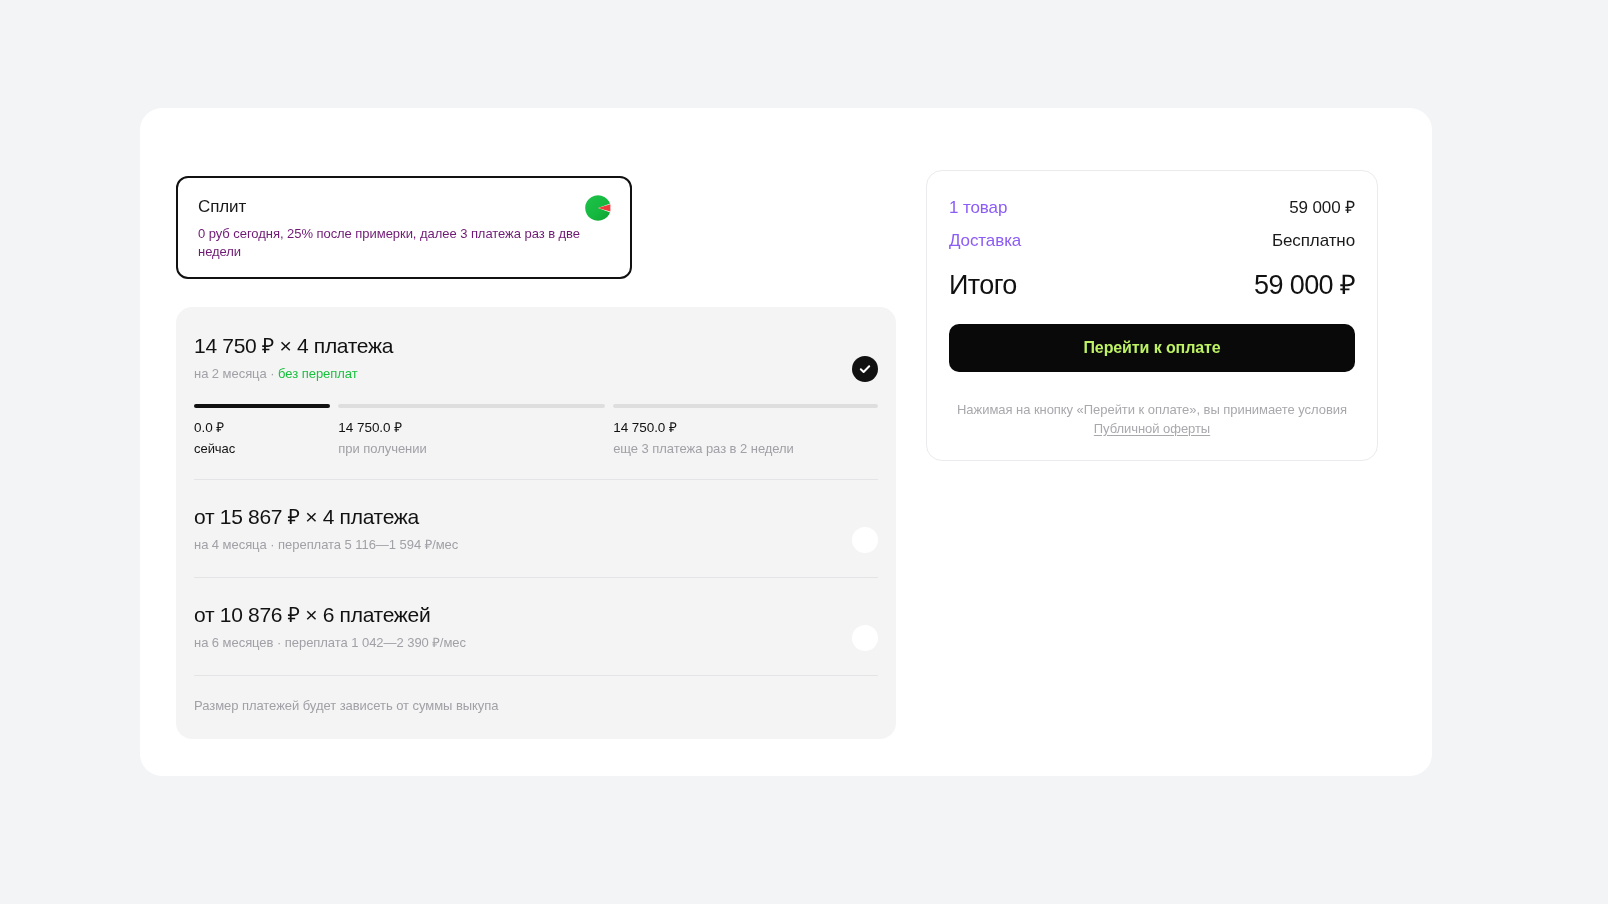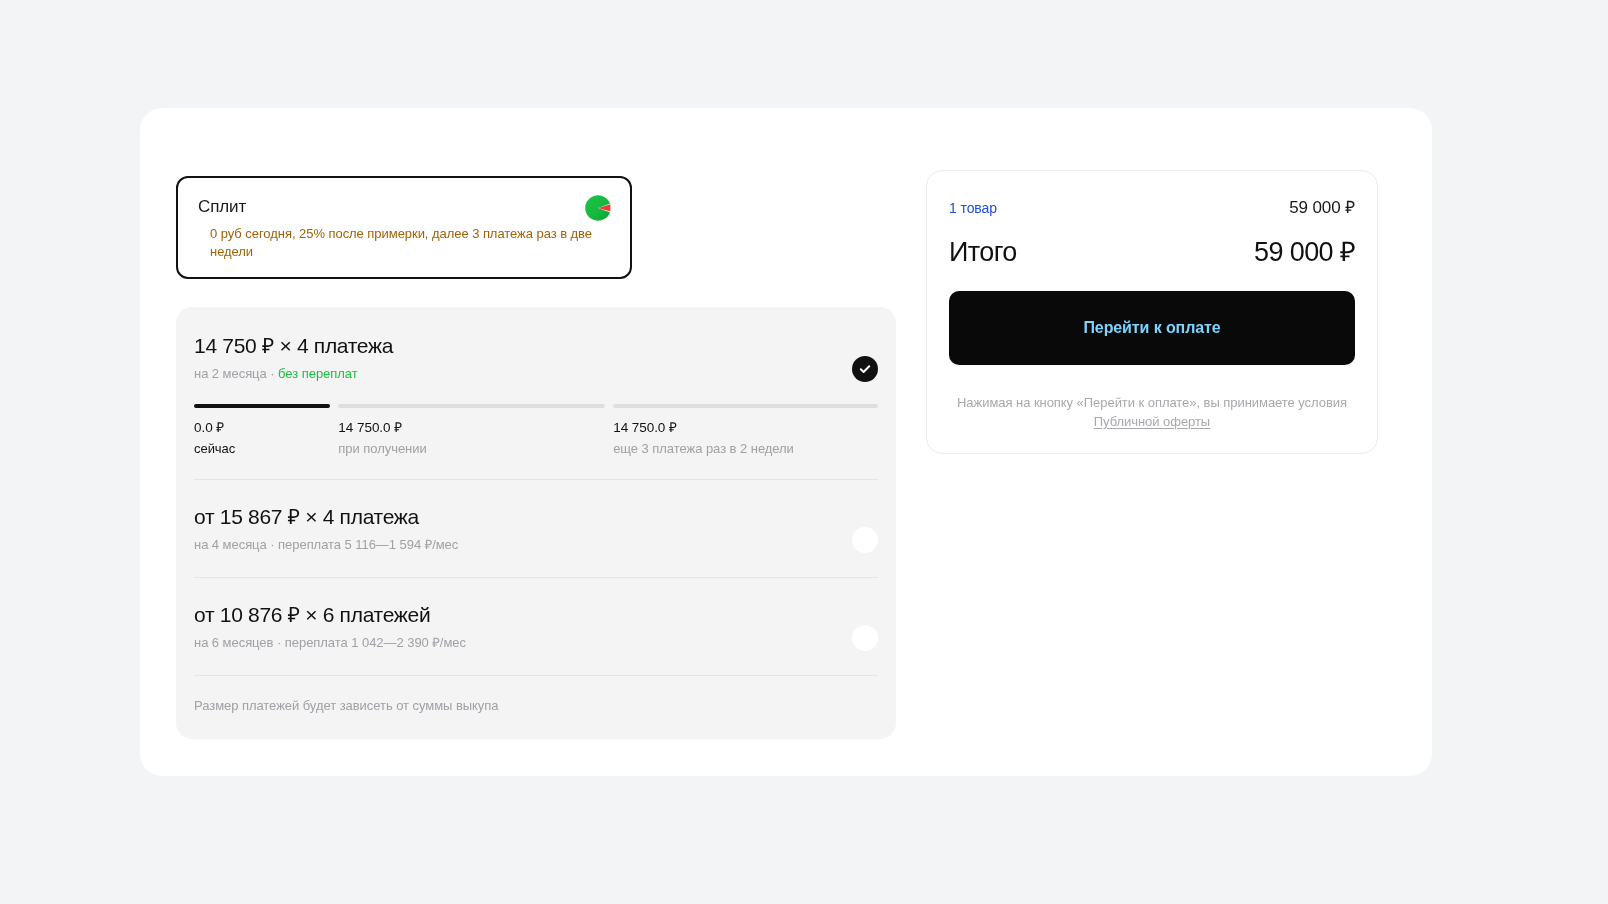--- a/index.html
+++ b/index.html
@@ -53,24 +53,23 @@
     font-size: 17px;
     font-weight: 400;
     color: #1a1a1a;
     letter-spacing: -0.1px;
     line-height: 21px;
   }
   .method-sub {
     margin-top: 8px;
     font-size: 13px;
     line-height: 18px;
-    color: #a16207;
+    color: #701a75;
     max-width: 400px;
     letter-spacing: -0.05px;
-    margin-left: 12px;
   }
   .method-logo {
     position: absolute;
     right: 18px;
     top: 16px;
     width: 28px;
     height: 28px;
   }
 
   
@@ -183,22 +182,22 @@
     border-radius: 16px;
     padding: 24px 22px 22px 22px;
   }
   .sum-row {
     display: flex;
     justify-content: space-between;
     align-items: baseline;
     margin-bottom: 13px;
   }
   .sum-label {
-    font-size: 14px;
-    color: #1d4ed8;
+    font-size: 17px;
+    color: #8b5cf6;
     letter-spacing: -0.1px;
   }
   .sum-value {
     font-size: 17px;
     color: #1a1a1a;
     letter-spacing: -0.1px;
   }
   .sum-row.total { margin-top: 14px; margin-bottom: 22px; }
   .sum-row.total .sum-label {
     font-size: 27px;
@@ -209,23 +208,23 @@
   .sum-row.total .sum-value {
     font-size: 27px;
     font-weight: 500;
     letter-spacing: -0.6px;
     color: #111111;
   }
 
   .pay-btn {
     display: block;
     width: 100%;
-    height: 74px;
+    height: 48px;
     background: #090909;
-    color: #7dd3fc;
+    color: #bef264;
     border: none;
     border-radius: 10px;
     font-family: "Liberation Sans", sans-serif;
     font-size: 16px;
     font-weight: 700;
     letter-spacing: -0.1px;
     cursor: pointer;
   }
 
   .legal {
@@ -335,20 +334,24 @@
 
         <div class="note">Размер платежей будет зависеть от суммы выкупа</div>
       </div>
     </div>
 
     <div class="summary">
       <div class="sum-row">
         <span class="sum-label">1 товар</span>
         <span class="sum-value">59 000 ₽</span>
       </div>
+      <div class="sum-row">
+        <span class="sum-label">Доставка</span>
+        <span class="sum-value">Бесплатно</span>
+      </div>
       <div class="sum-row total">
         <span class="sum-label">Итого</span>
         <span class="sum-value">59 000 ₽</span>
       </div>
 
       <button class="pay-btn">Перейти к оплате</button>
 
       <div class="legal"><span>Нажимая на кнопку «Перейти к оплате», вы принимаете условия </span><a href="#">Публичной оферты</a></div>
     </div>
 

